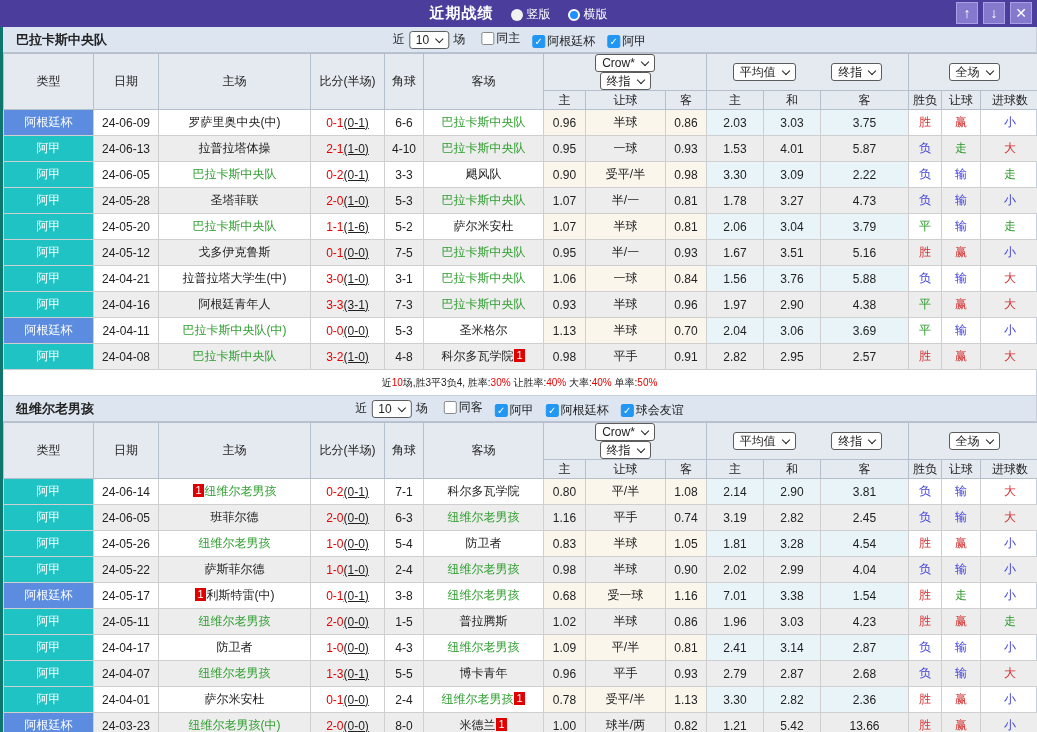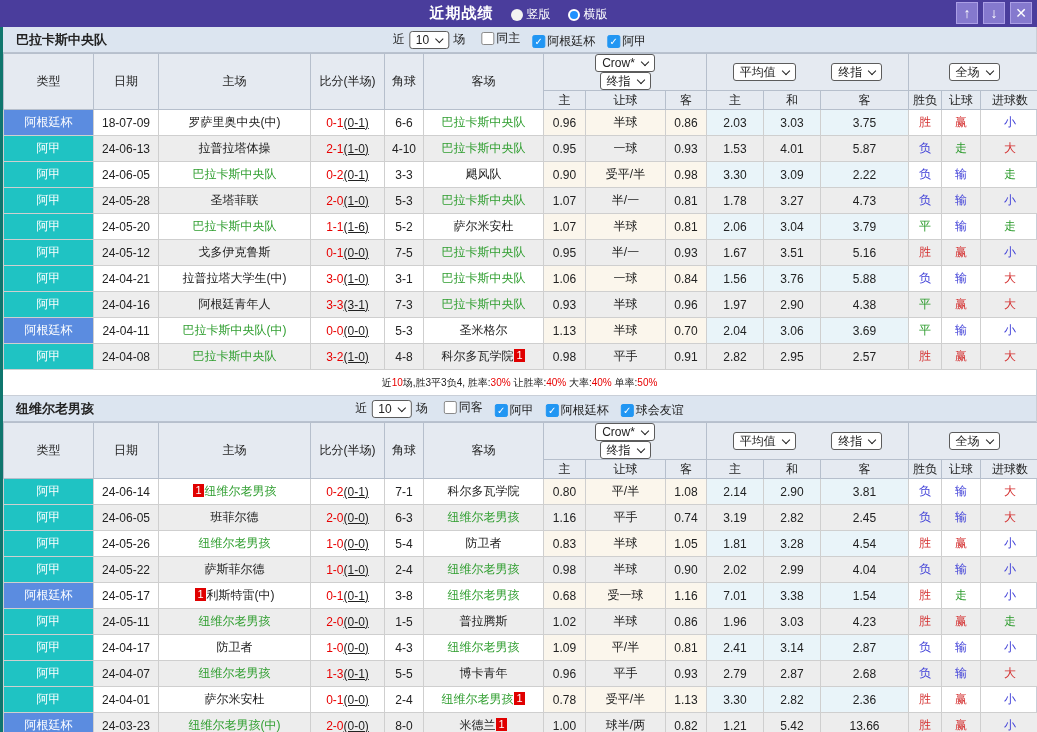--- a/index.html
+++ b/index.html
@@ -177,21 +177,21 @@
           <th>和</th>
           <th>客</th>
           <th>胜负</th>
           <th>让球</th>
           <th>进球数</th>
         </tr>
       </thead>
       <tbody>
           <tr>
             <td class="type cup">阿根廷杯</td>
-            <td>18-07-09</td>
+            <td>24-06-09</td>
             <td class="home"><span class="team">罗萨里奥中央(中)</span></td>
             <td class="score"><span class="ft">0-1</span><span class="ht">(0-1)</span></td>
             <td>6-6</td>
             <td class="away"><span class="team focus">巴拉卡斯中央队</span></td>
             <td class="crow">0.96</td>
             <td class="crow">半球</td>
             <td class="crow">0.86</td>
             <td class="avg">2.03</td>
             <td class="avg">3.03</td>
             <td class="avg">3.75</td>

